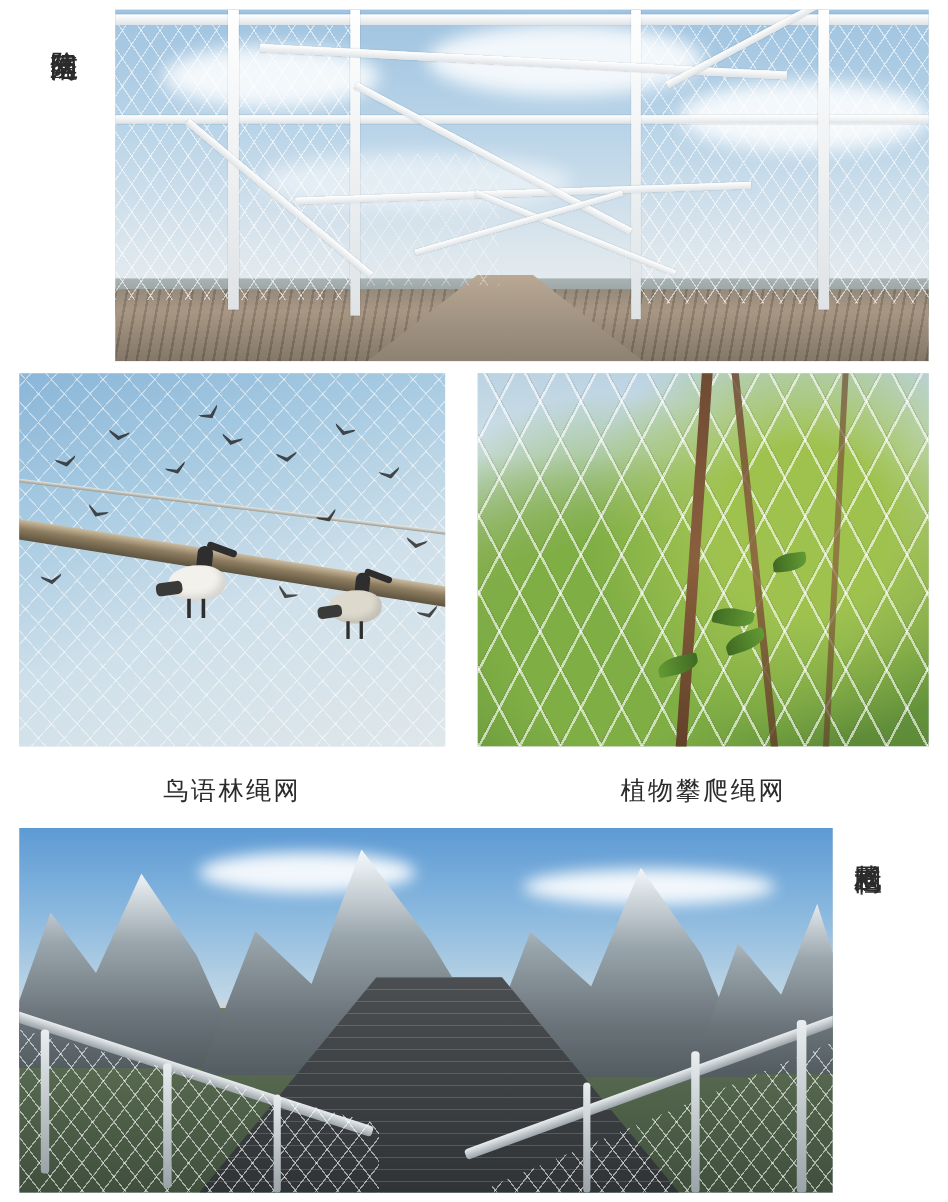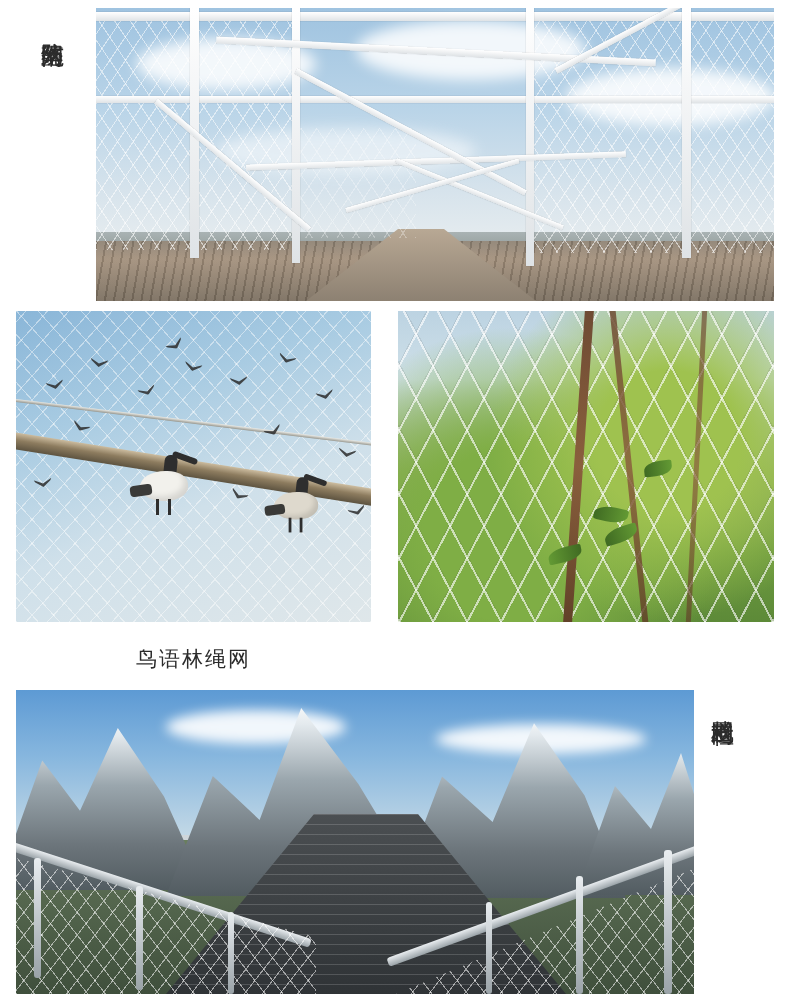--- a/index.html
+++ b/index.html
@@ -310,20 +310,21 @@
     <div class="vine" style="left:296px; width:5px; transform:rotate(3deg); opacity:.7;"></div>
 
     <div class="leaf" style="left:196px; top:196px; transform:rotate(12deg);"></div>
     <div class="leaf" style="left:206px; top:216px; transform:rotate(-18deg);"></div>
     <div class="leaf" style="left:150px; top:236px; transform:rotate(168deg);"></div>
     <div class="leaf" style="left:246px; top:150px; transform:rotate(-6deg); width:28px;"></div>
   </div>
 
   <div class="hlabel" style="left:16px; top:645px; width:355px;">鸟语林绳网</div>
 
+  <div class="hlabel" style="left:398px; top:645px; width:376px;">植物攀爬绳网</div>
 
   <div class="photo" id="photo-walkway">
     <div class="sky4"></div>
     <div class="cloud4" style="left:150px; top:20px; width:180px; height:34px;"></div>
     <div class="cloud4" style="left:420px; top:34px; width:210px; height:30px;"></div>
 
     <div class="valley"></div>
 
     <div class="mountain" style="left:-20px; top:20px;  width:210px; height:180px; clip-path: polygon(0% 100%, 22% 28%, 40% 56%, 58% 10%, 80% 48%, 100% 100%);"></div>
     <div class="mountain" style="left:150px; top:6px;   width:260px; height:200px; clip-path: polygon(0% 100%, 18% 40%, 36% 62%, 52% 6%, 74% 44%, 100% 100%);"></div>

